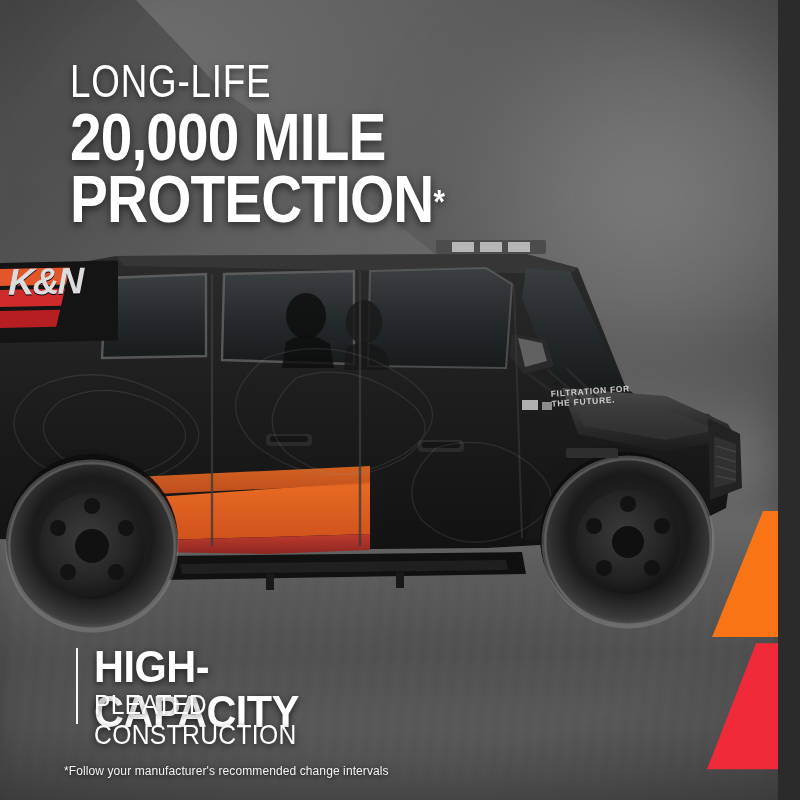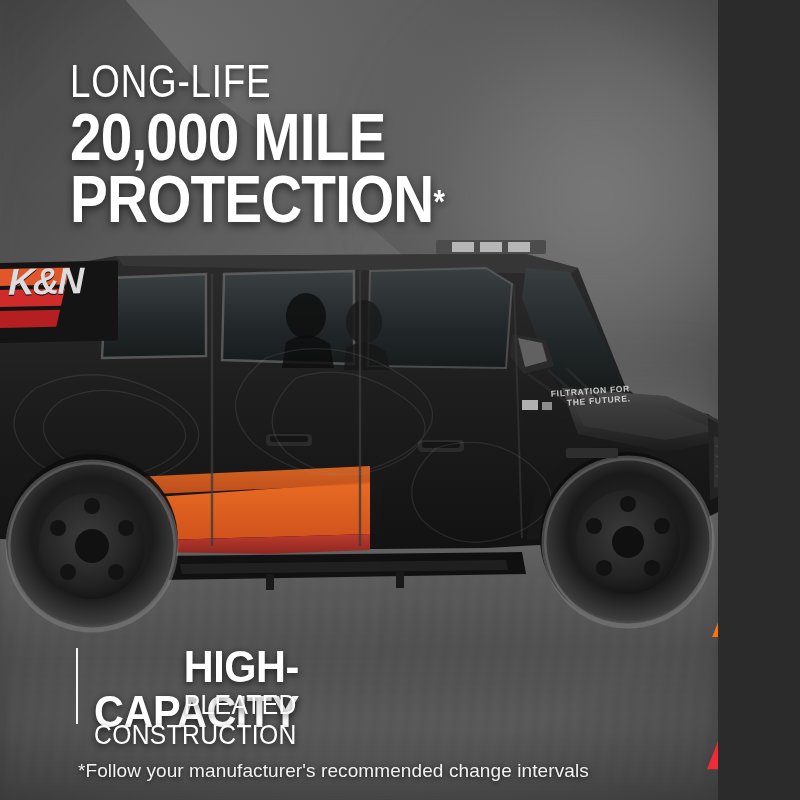--- a/index.html
+++ b/index.html
@@ -3,21 +3,21 @@
 <meta charset="utf-8">
 <style>
   * { margin:0; padding:0; box-sizing:border-box; }
   html, body {
     width:800px; height:800px;
     background:#2b2b2b;
     font-family:"Liberation Sans", sans-serif;
     overflow:hidden;
   }
 
-  #ad { position:relative; width:718px; height:800px; overflow:hidden; background:#555;text-align:right; }
+  #ad { position:relative; width:778px; height:800px; overflow:hidden; background:#555; }
 
   
   .bg-base{
     position:absolute; inset:0;
     background:
       radial-gradient(120% 70% at 18% 8%, #6e6e6e 0%, #5c5c5c 40%, #4e4e4e 75%, #474747 100%);
   }
   .bg-mountain{
     position:absolute; left:-6%; top:-10%; width:78%; height:62%;
     background:linear-gradient(128deg,#3f3f3f 0%, #4c4c4c 28%, #5d5d5d 52%, #6a6a6a 72%, #747474 100%);
@@ -124,22 +124,22 @@
     text-shadow:0 2px 8px rgba(0,0,0,.7);
   }
   .t-sub2{
     position:absolute; left:24px; top:46px;
     color:#fff; font-size:28px; line-height:30px; font-weight:400;
     letter-spacing:.4px; transform:scaleX(.88); transform-origin:left top;
     text-shadow:0 2px 7px rgba(0,0,0,.7);
   }
 
   .t-foot{
-    left:78px; top:762px;
-    font-size:19px; line-height:18px; font-weight:400; color:#f2f2f2;
+    left:64px; top:762px;
+    font-size:12px; line-height:18px; font-weight:400; color:#f2f2f2;
     letter-spacing:.1px;
     text-shadow:0 1px 5px rgba(0,0,0,.75);
   }
 
   
   .shape{ position:absolute; }
   .shape-orange{
     left:690px; top:505px; width:130px; height:132px;
     background:var(--orange, #f97415);
     clip-path:polygon(30.8% 100%, 17.0% 100%, 56.2% 4.5%, 100% 4.5%, 100% 100%);

